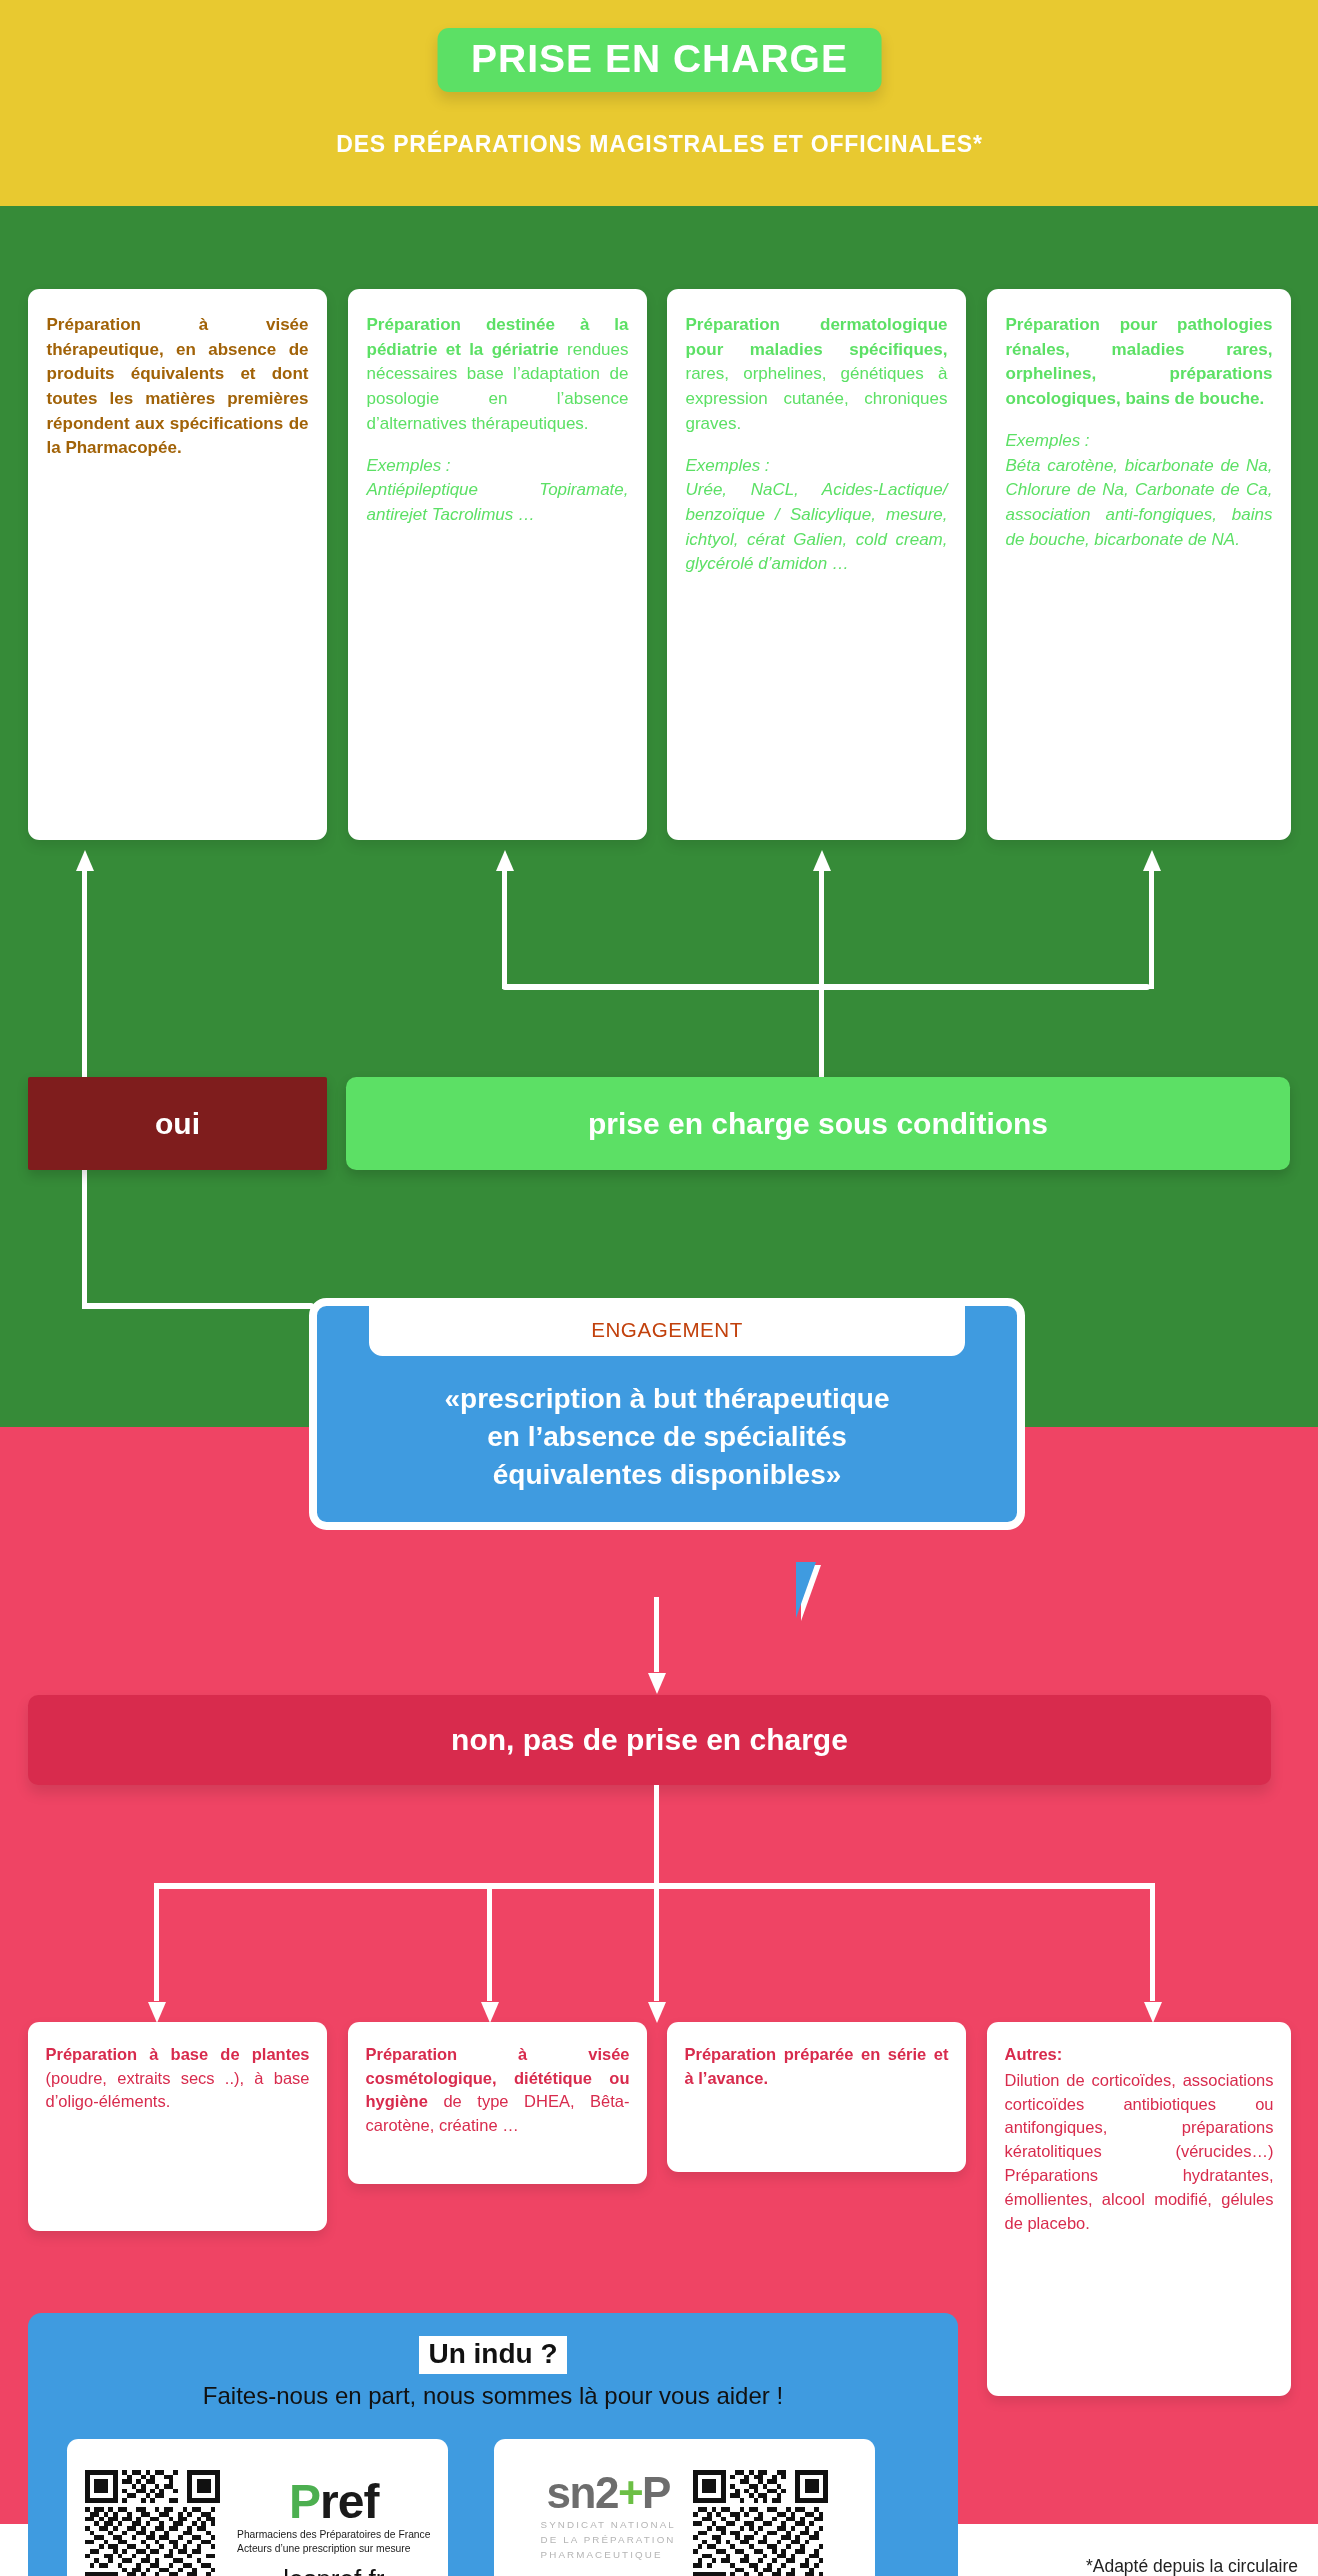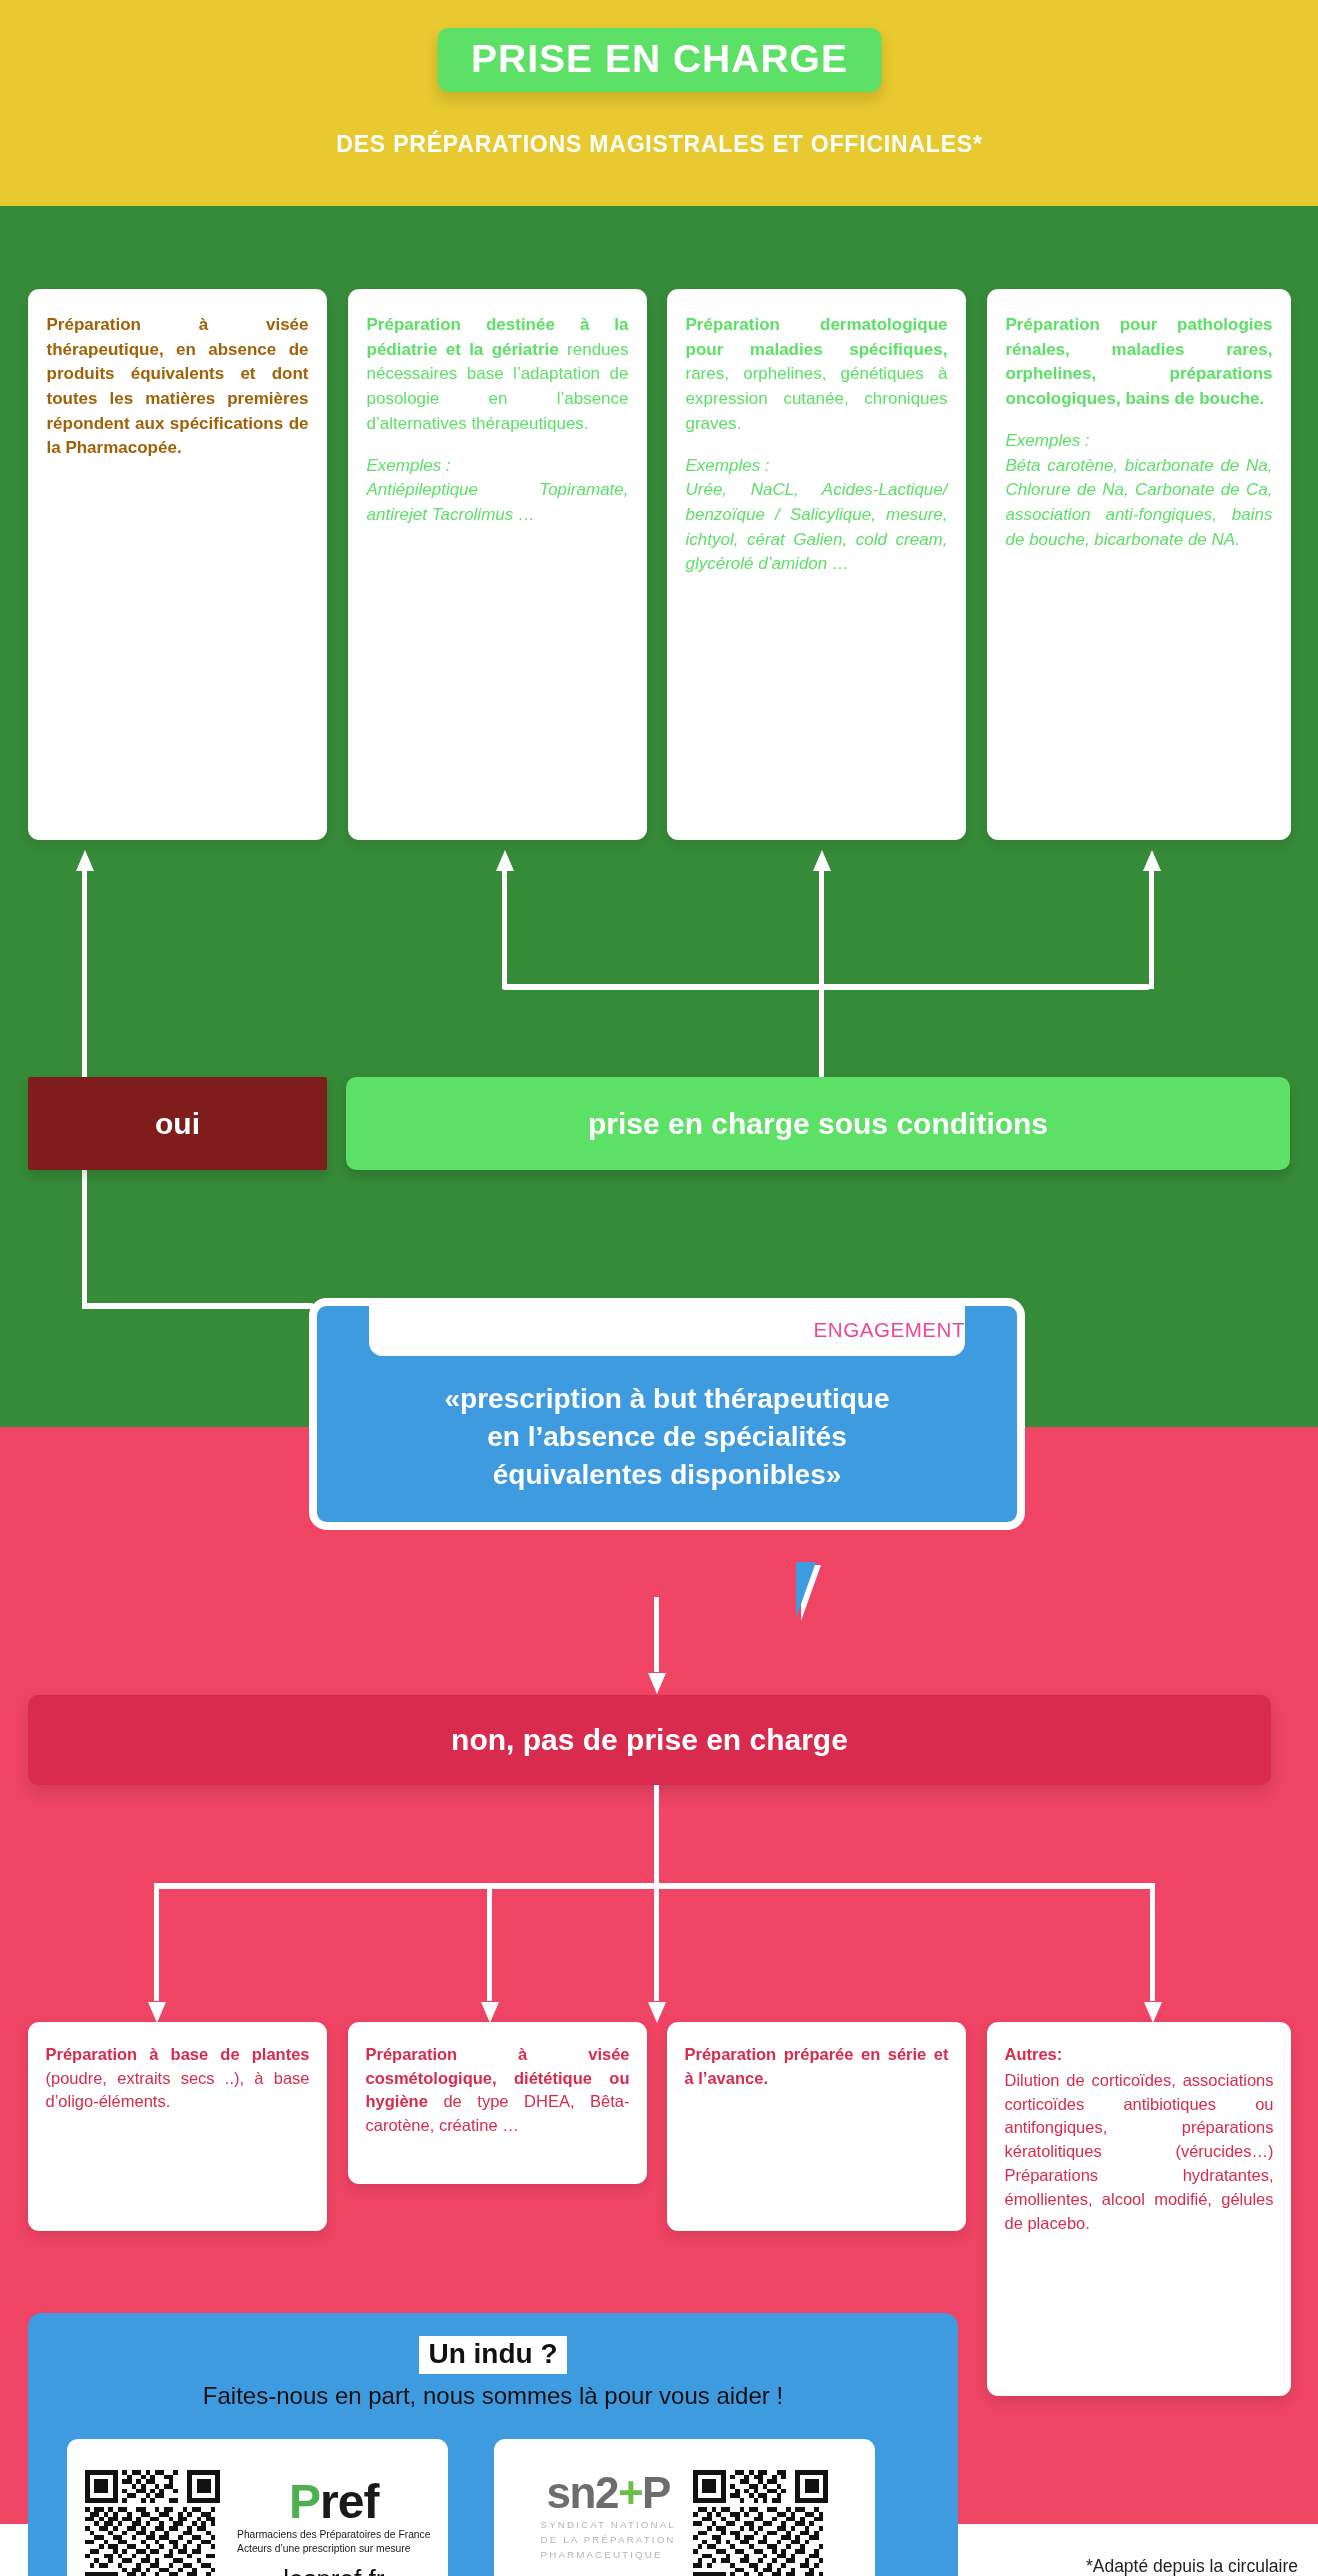--- a/index.html
+++ b/index.html
@@ -116,21 +116,21 @@
   }
   #engagement-header {
     background: #ffffff;
     border-radius: 0 0 13.4px 13.4px;
     margin: 0 52px 0 52px;
     padding: 11.3px 0 13.4px 0;
     text-align: center;
   }
   #engagement-header .l {
     display: block;
-    font-size: 20.6px; color: #ec4899; letter-spacing: 0.5px; line-height: 1.25; text-align: right;
+    font-size: 20.6px; color: #c2410c; letter-spacing: 0.5px; line-height: 1.25;
   }
   #engagement-quote {
     padding: 24px 36px 0 36px;
     text-align: center;
   }
   #engagement-quote .l {
     display: block;
     font-size: 28px; font-weight: bold; color: #ffffff; line-height: 1.35;
   }
   #bubble-tail {
@@ -155,21 +155,21 @@
   .arrow-down::after {
     content: ""; position: absolute; left: 50%; bottom: -21.6px; transform: translateX(-50%);
     width: 0; height: 0;
     border-left: 9.8px solid transparent; border-right: 9.8px solid transparent;
     border-top: 21.6px solid #ffffff;
   }
 
   
   #card-plantes    { left: 28px;   top: 2022px; width: 299px; height: 209px; }
   #card-cosmeto    { left: 348px;  top: 2022px; width: 299px; height: 162px; }
-  #card-serie      { left: 667px; top: 2022px; width: 299px; height: 209px; }
+  #card-serie      { left: 667px; top: 2022px; width: 299px; height: 150px; }
   #card-autres     { left: 987px; top: 2022px; width: 304px; height: 374px; }
 
   #card-plantes p, #card-cosmeto p, #card-serie p, #card-autres p { color: #d82b4d; }
   #card-plantes, #card-cosmeto, #card-serie, #card-autres { padding: 20.6px 17.5px 15.5px 17.5px; }
   #card-plantes p, #card-cosmeto p, #card-serie p, #card-autres p { font-size: 16.5px; }
 
   
   #contact-panel {
     position: absolute; left: 28px; top: 2313px; width: 930px; height: 355px;
     background: #3f9be0; border-radius: 13.4px;

